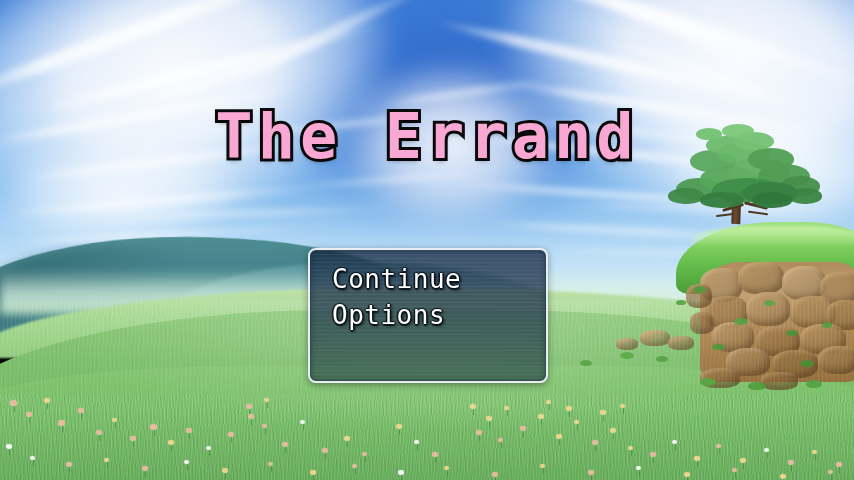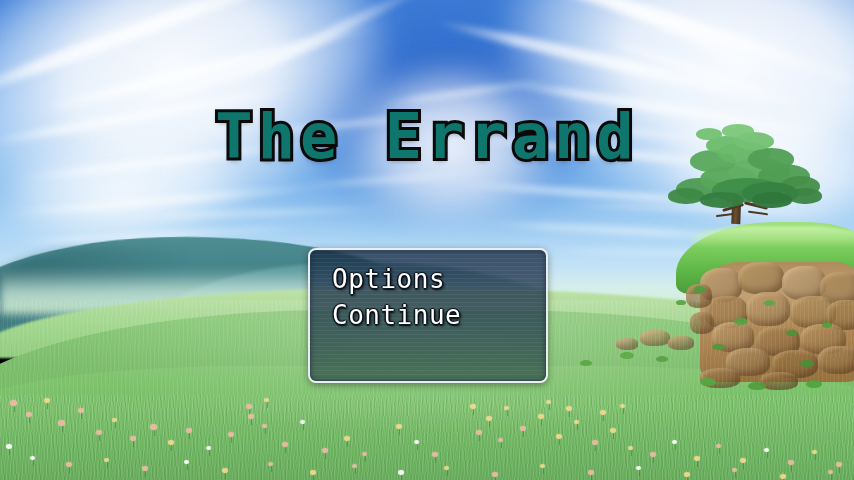--- a/index.html
+++ b/index.html
@@ -171,21 +171,21 @@
     transform:rotate(2deg);
   }
   .branch{ position:absolute; background:#4d3822; border-radius:2px; }
   .leaf{ position:absolute; border-radius:50% 50% 46% 46%; filter:blur(.5px); }
 
   
   .title{
     position:absolute; left:0; top:104px; width:854px;
     text-align:center;
     font-size:62px; font-weight:700; letter-spacing:5px;
-    color:#0f766e;
+    color:#f9a8d4;
     -webkit-text-stroke:6px #0b0b0b;
     paint-order:stroke fill;
     text-shadow:0 3px 5px rgba(0,0,0,.35);
     line-height:1.05;
   }
 
   
   .window{
     position:absolute; left:308px; top:248px; width:240px; height:135px;
     border-radius:8px;
@@ -514,18 +514,18 @@
   </div>
 
   <div class="title">The Errand</div>
 
   <div class="window">
     <div class="window-scan"></div>
     <div class="window-inner-edge"></div>
 
     <div class="menu-list" id="menu-list">
 
+        <div class="menu-item">Continue</div>
         <div class="menu-item">Options</div>
-        <div class="menu-item">Continue</div>
       </div>
   </div>
 
 </div>
 
 </body></html>

